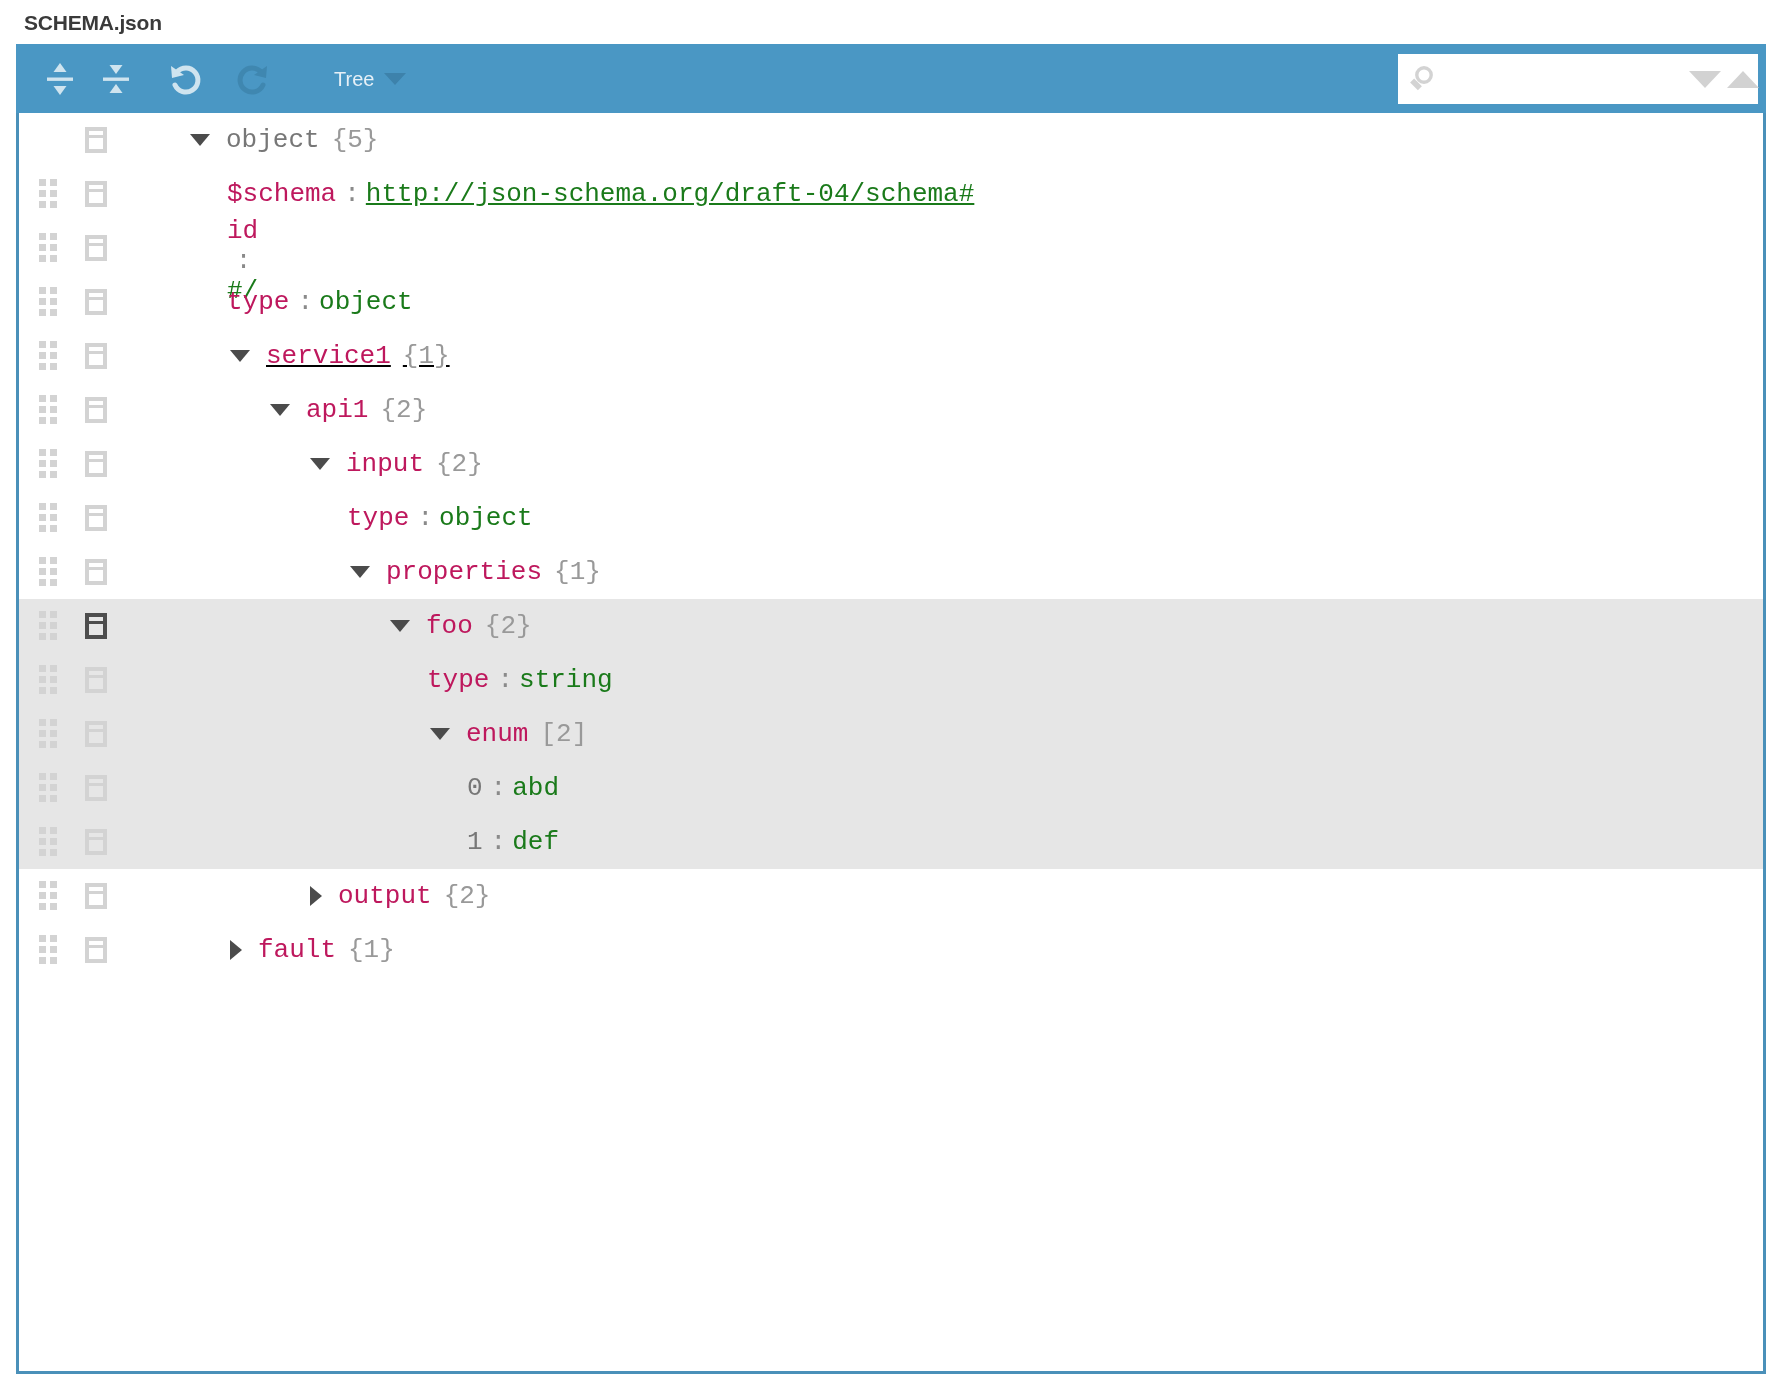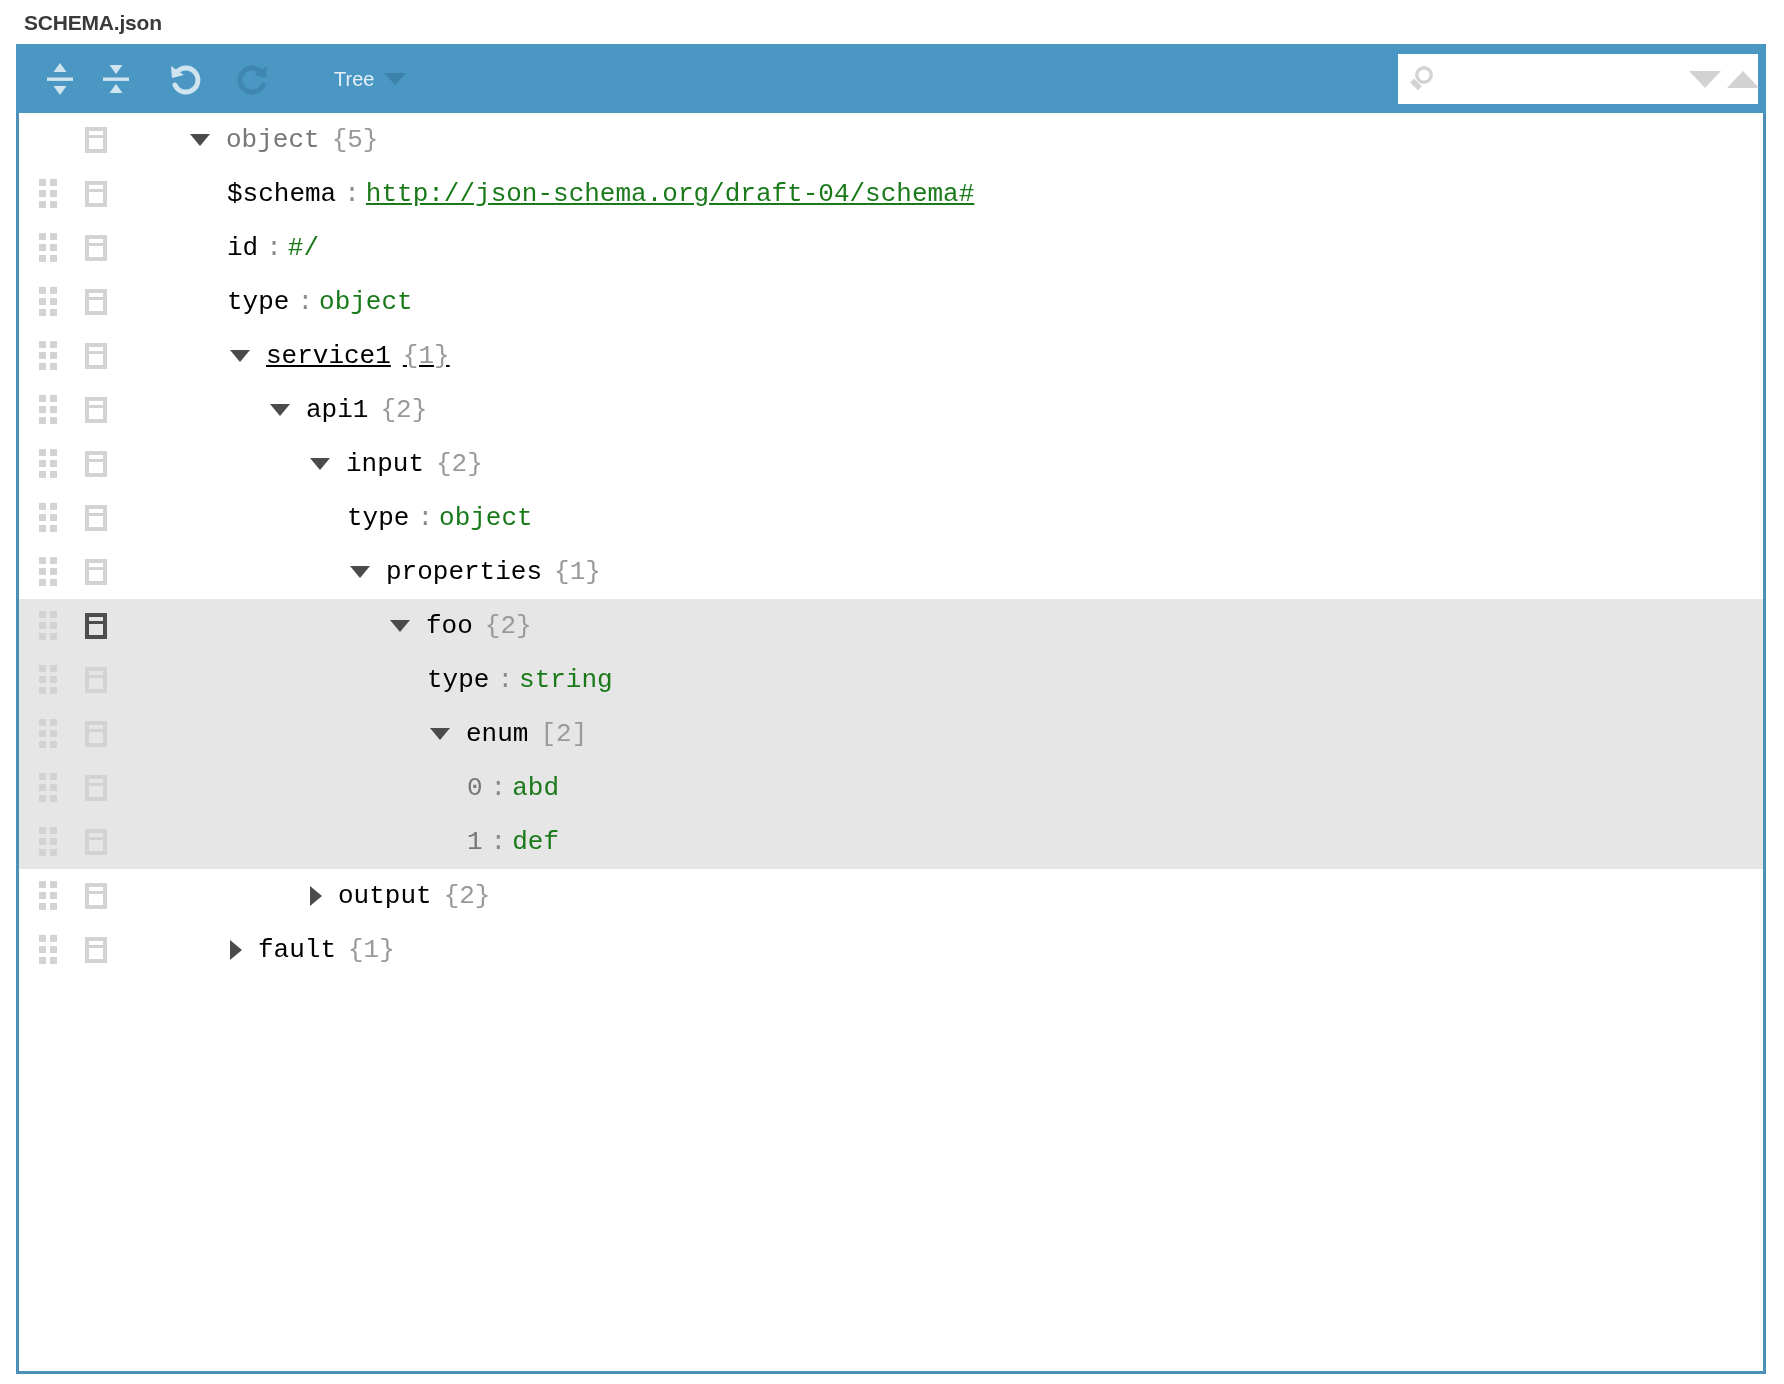--- a/index.html
+++ b/index.html
@@ -237,21 +237,21 @@
     border-left: 12px solid #4b4b4b;
     margin-right: 16px;
     margin-left: 3px;
   }
   .expander.none {
     width: 0;
     margin: 0;
     border: none;
   }
 
-  .key      { color: #000000; }
+  .key      { color: #be185d; }
   .key.root { color: #777777; }
   .key.idx  { color: #777777; }
   .sep      { color: #8a8a8a; padding: 0 6px 0 8px; }
   .count    { color: #999999; padding-left: 12px; }
   .val      { color: #1a7a1a; }
   .val.url  {
     color: #1a7a1a;
     text-decoration: underline;
     cursor: pointer;
   }
@@ -352,21 +352,21 @@
       <div class="row">
         <span class="drag-handle">
           <i></i>
           <i></i>
           <i></i>
           <i></i>
           <i></i>
           <i></i>
         </span>
         <span class="field-icon"></span>
-        <span class="content" style="padding-left: 104px;">
+        <span class="content" style="padding-left: 104px; flex-direction: column;">
           <span class="expander none"></span>
           <span class="key ">id</span>
           <span class="sep">:</span>
           <span class="val">#/</span>
         </span>
       </div>
       <div class="row">
         <span class="drag-handle">
           <i></i>
           <i></i>

